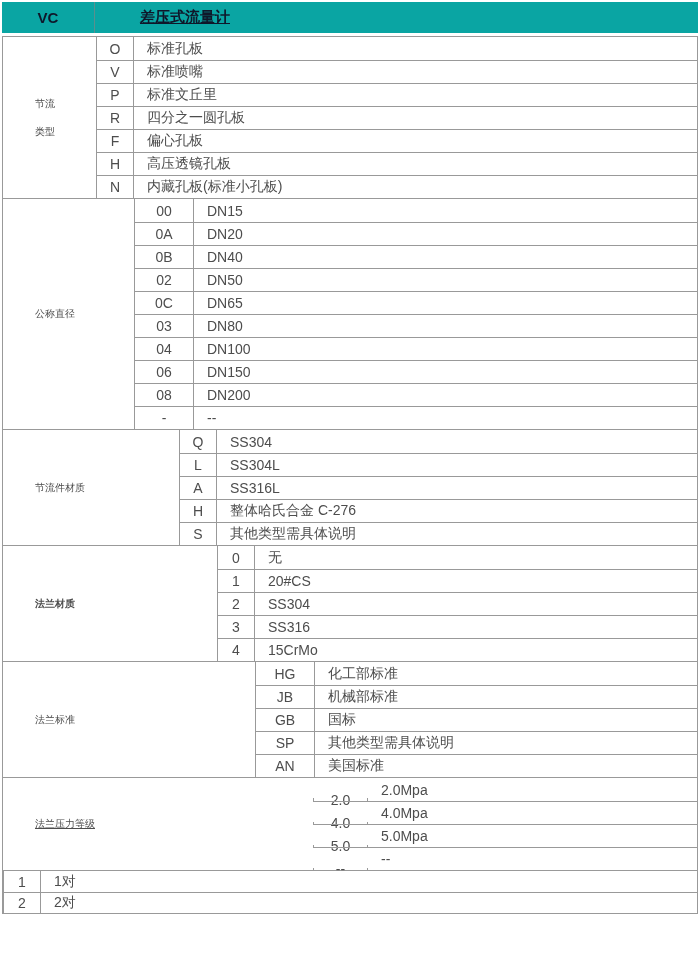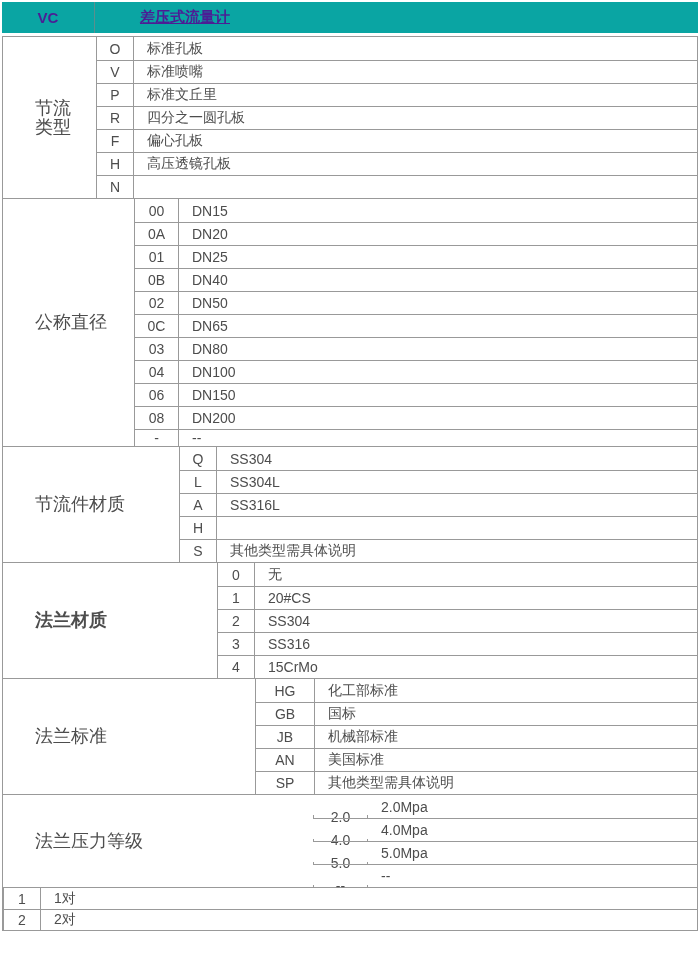--- a/index.html
+++ b/index.html
@@ -12,21 +12,21 @@
     overflow: hidden;
   }
   .wrap { padding: 2px; }
 
   
   .hdr {
     height: 31px;
     background: #0aa5a3;
     display: flex;
     align-items: center;
-    color: #4c1d95;
+    color: #0f172a;
     font-weight: bold;
     font-size: 15px;
     margin-bottom: 3px;
   }
   .hdr .code-col {
     width: 93px;
     text-align: center;
     border-right: 1px solid #5a8f8e;
     align-self: stretch;
     display: flex; align-items: center; justify-content: center;
@@ -42,23 +42,23 @@
     border: 1px solid #999999;
     background: #ffffff;
   }
   .section { display: flex; }
   .section + .section { border-top: 1px solid #999999; }
 
   .label-cell {
     display: flex;
     align-items: center;
     padding-left: 32px;
-    font-size: 18px;
+    font-size: 10px;
     white-space: pre-line;
-    line-height: 19px;
+    line-height: 28px;
     flex: 0 0 auto;
   }
   .rows { flex: 1; display: flex; flex-direction: column; }
   .row { display: flex; height: 23px; }
   .row + .row { border-top: 1px solid #999999; }
 
   .code-cell {
     flex: 0 0 auto;
     border-left: 1px solid #999999;
     border-right: 1px solid #999999;
@@ -69,28 +69,28 @@
     flex: 1;
     display: flex; align-items: center;
     padding-left: 13px;
     font-size: 14px;
   }
 
   
   .section:nth-child(1) .label-cell { width: 93px; }
   .section:nth-child(1) .code-cell  { width: 38px; }
   .section:nth-child(2) .label-cell { width: 131px; }
-  .section:nth-child(2) .code-cell  { width: 45px; }
+  .section:nth-child(2) .code-cell  { width: 60px; }
   .section:nth-child(3) .label-cell { width: 176px; }
   .section:nth-child(3) .code-cell  { width: 38px; }
   .section:nth-child(4) .label-cell { width: 214px; font-weight: bold; }
   .section:nth-child(4) .code-cell  { width: 38px; }
   .section:nth-child(5) .label-cell { width: 252px; }
   .section:nth-child(5) .code-cell  { width: 60px; }
-  .section:nth-child(6) .label-cell { width: 310px; }
+  .section:nth-child(6) .label-cell { width: 310px; text-decoration: underline; }
   .section:nth-child(6) .code-cell  { width: 55px; margin-top: 20px; }
   .section:nth-child(7) .label-cell { width: 365px; }
   .section:nth-child(7) .code-cell  { width: 38px; }
 
   
   .section:nth-child(2) .row:nth-child(11) { height: 17px; }
   .section:nth-child(6) .row:nth-child(5)  { height: 19px; }
   .section:nth-child(7) .row { height: 21px; }
 </style>
 </head>
@@ -133,41 +133,38 @@
     <div class="desc-cell">偏心孔板</div>
   </div>
 
   <div class="row">
     <div class="code-cell">H</div>
     <div class="desc-cell">高压透镜孔板</div>
   </div>
 
   <div class="row">
     <div class="code-cell">N</div>
+    <div class="desc-cell">内藏孔板(标准小孔板)</div>
   </div>
 </div>
   </div>
 
   <div class="section">
     <div class="label-cell">公称直径</div>
     <div class="rows">
   <div class="row">
     <div class="code-cell">00</div>
     <div class="desc-cell">DN15</div>
   </div>
 
   <div class="row">
     <div class="code-cell">0A</div>
     <div class="desc-cell">DN20</div>
   </div>
 
-  <div class="row">
-    <div class="code-cell">01</div>
-    <div class="desc-cell">DN25</div>
-  </div>
 
   <div class="row">
     <div class="code-cell">0B</div>
     <div class="desc-cell">DN40</div>
   </div>
 
   <div class="row">
     <div class="code-cell">02</div>
     <div class="desc-cell">DN50</div>
   </div>
@@ -217,20 +214,21 @@
     <div class="desc-cell">SS304L</div>
   </div>
 
   <div class="row">
     <div class="code-cell">A</div>
     <div class="desc-cell">SS316L</div>
   </div>
 
   <div class="row">
     <div class="code-cell">H</div>
+    <div class="desc-cell">整体哈氏合金 C-276</div>
   </div>
 
   <div class="row">
     <div class="code-cell">S</div>
     <div class="desc-cell">其他类型需具体说明</div>
   </div>
 </div>
   </div>
 
   <div class="section">
@@ -265,38 +263,38 @@
 
   <div class="section">
     <div class="label-cell">法兰标准</div>
     <div class="rows">
   <div class="row">
     <div class="code-cell">HG</div>
     <div class="desc-cell">化工部标准</div>
   </div>
 
   <div class="row">
+    <div class="code-cell">JB</div>
+    <div class="desc-cell">机械部标准</div>
+  </div>
+
+  <div class="row">
     <div class="code-cell">GB</div>
     <div class="desc-cell">国标</div>
   </div>
 
   <div class="row">
-    <div class="code-cell">JB</div>
-    <div class="desc-cell">机械部标准</div>
+    <div class="code-cell">SP</div>
+    <div class="desc-cell">其他类型需具体说明</div>
   </div>
 
   <div class="row">
     <div class="code-cell">AN</div>
     <div class="desc-cell">美国标准</div>
   </div>
-
-  <div class="row">
-    <div class="code-cell">SP</div>
-    <div class="desc-cell">其他类型需具体说明</div>
-  </div>
 </div>
   </div>
 
   <div class="section">
     <div class="label-cell">法兰压力等级</div>
     <div class="rows">
   <div class="row">
     <div class="code-cell">2.0</div>
     <div class="desc-cell">2.0Mpa</div>
   </div>

